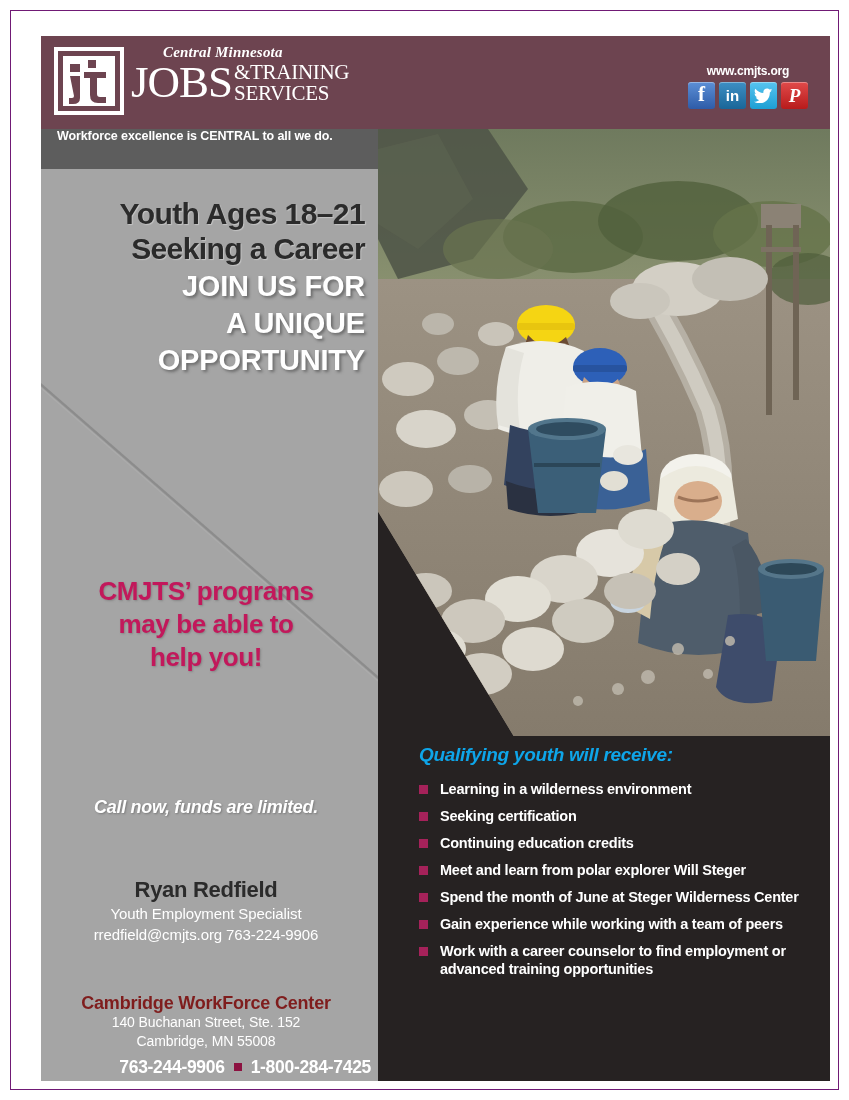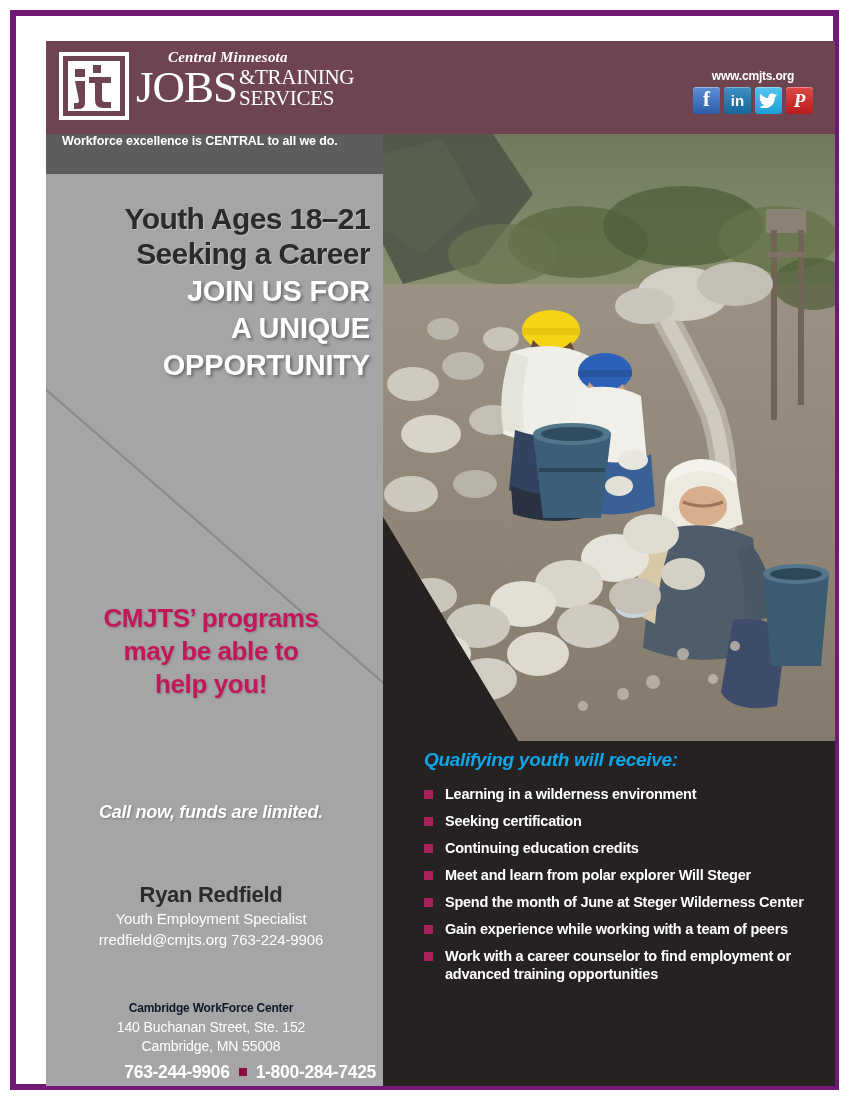--- a/index.html
+++ b/index.html
@@ -13,21 +13,21 @@
   
   #poster {
     position:absolute; left:0; top:0;
     width:849px; height:1100px;
     background:#ffffff;
   }
   #page-border {
     position:absolute;
     left:10px; top:10px;
     width:829px; height:1080px;
-    border:6px solid #701a75;
+    border:1px solid #701a75;
     background:#ffffff;
   }
   #canvas {
     position:absolute;
     left:30px; top:25px;
     width:789px; height:1045px;
     background:#262222;
     overflow:hidden;
   }
 
@@ -157,21 +157,21 @@
   .hl-white {
     color:#ffffff;
     font-size:29px; font-weight:bold;
     line-height:34px;
     letter-spacing:-.2px;
     text-shadow:2px 2px 3px rgba(60,60,60,.55);
     margin-top:3px;
   }
 
   .pink-block {
-    position:absolute; left:0; top:428px;
+    position:absolute; left:0; top:406px;
     width:330px; text-align:center;
   }
   .pink-block div {
     color:#c2185b;
     font-size:26px; font-weight:bold;
     line-height:33px; letter-spacing:-.4px;
     text-shadow:1px 1px 2px rgba(110,110,110,.55);
   }
 
   .callnow {
@@ -198,21 +198,21 @@
   .contact .cmail {
     color:#ffffff; font-size:15px; line-height:21px;
     letter-spacing:-.1px;
   }
 
   .office {
     position:absolute; left:0; top:825px;
     width:330px; text-align:center;
   }
   .office .oname {
-    color:#0f172a; font-size:12px; font-weight:bold;
+    color:#7f1d1d; font-size:18px; font-weight:bold;
     line-height:19px; letter-spacing:-.2px;
   }
   .office .oline {
     color:#ffffff; font-size:14px; line-height:19px;
     letter-spacing:-.1px;
   }
   .office .ophones {
     color:#ffffff; font-size:17.5px; font-weight:bold;
     line-height:26px; letter-spacing:-.3px;
     margin-top:3px;

